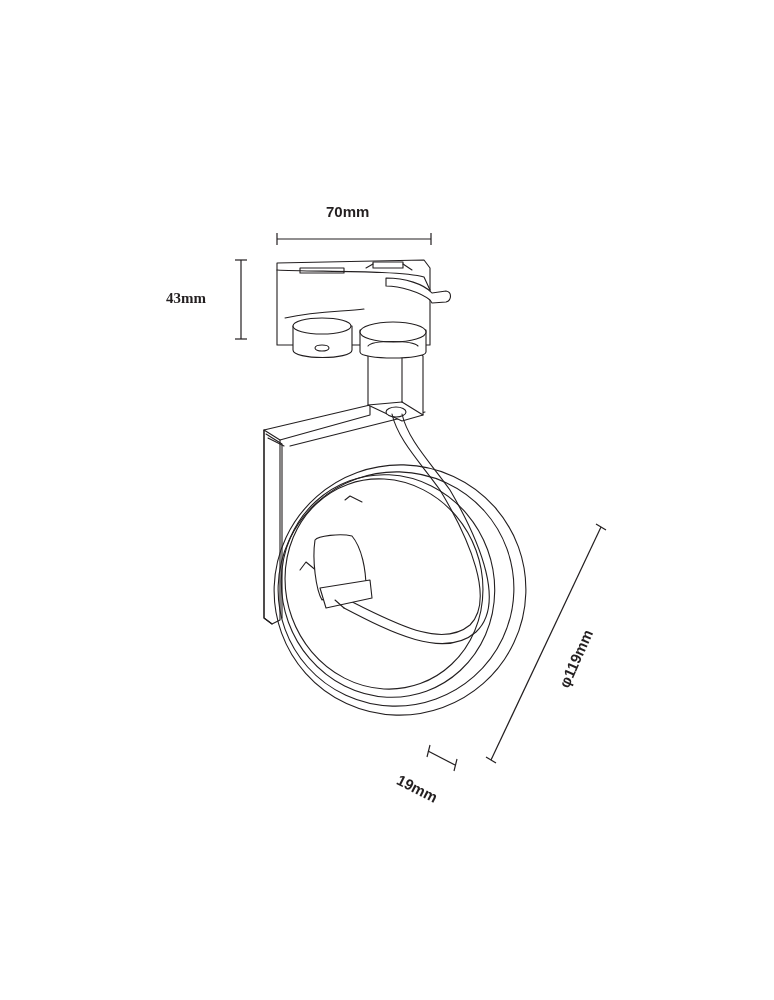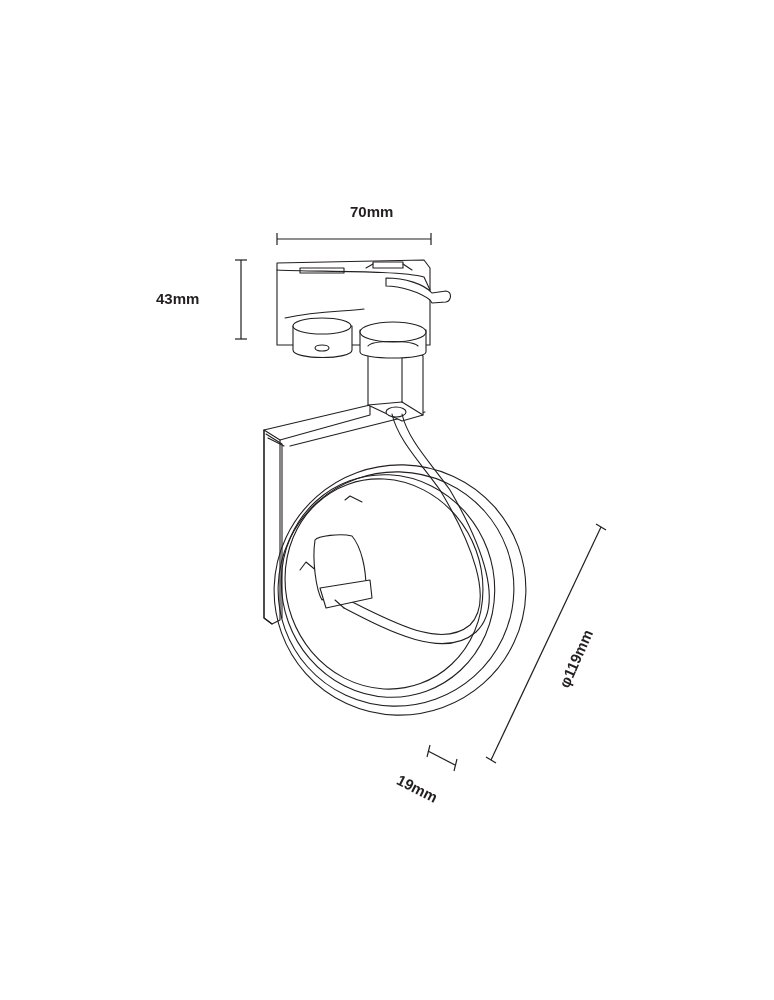--- a/index.html
+++ b/index.html
@@ -89,16 +89,16 @@
   <g>
     <path class="ln-w" d="M293,326 L293,350 C293,360 352,360 352,350 L352,326 Z"></path>
     <ellipse class="ln-w" cx="322" cy="326" rx="29" ry="8"></ellipse>
     <ellipse class="ln" cx="322" cy="348" rx="7" ry="3"></ellipse>
     <path class="ln-w" d="M360,330 L360,352 C360,360 426,360 426,352 L426,330 Z"></path>
     <ellipse class="ln-w" cx="393" cy="332" rx="33" ry="10"></ellipse>
     <path class="ln" d="M368,346 C372,340 412,340 418,346"></path>
   </g>
 </svg>
 
-<div class="lbl" style="left:326px; top:203px;margin-left:24px;">70mm</div>
-<div class="lbl" style="left:156px; top:290px;">43mm</div>
+<div class="lbl" style="left:326px; top:203px;">70mm</div>
+<div class="lbl" style="left:166px; top:290px;font-family:Liberation Serif, serif;">43mm</div>
 <div class="lbl" style="left:545px; top:650px; transform: rotate(-66deg); transform-origin: center;">φ119mm</div>
 <div class="lbl" style="left:398px; top:770px; transform: rotate(27deg); transform-origin: left center;">19mm</div>
 
 </body></html>

